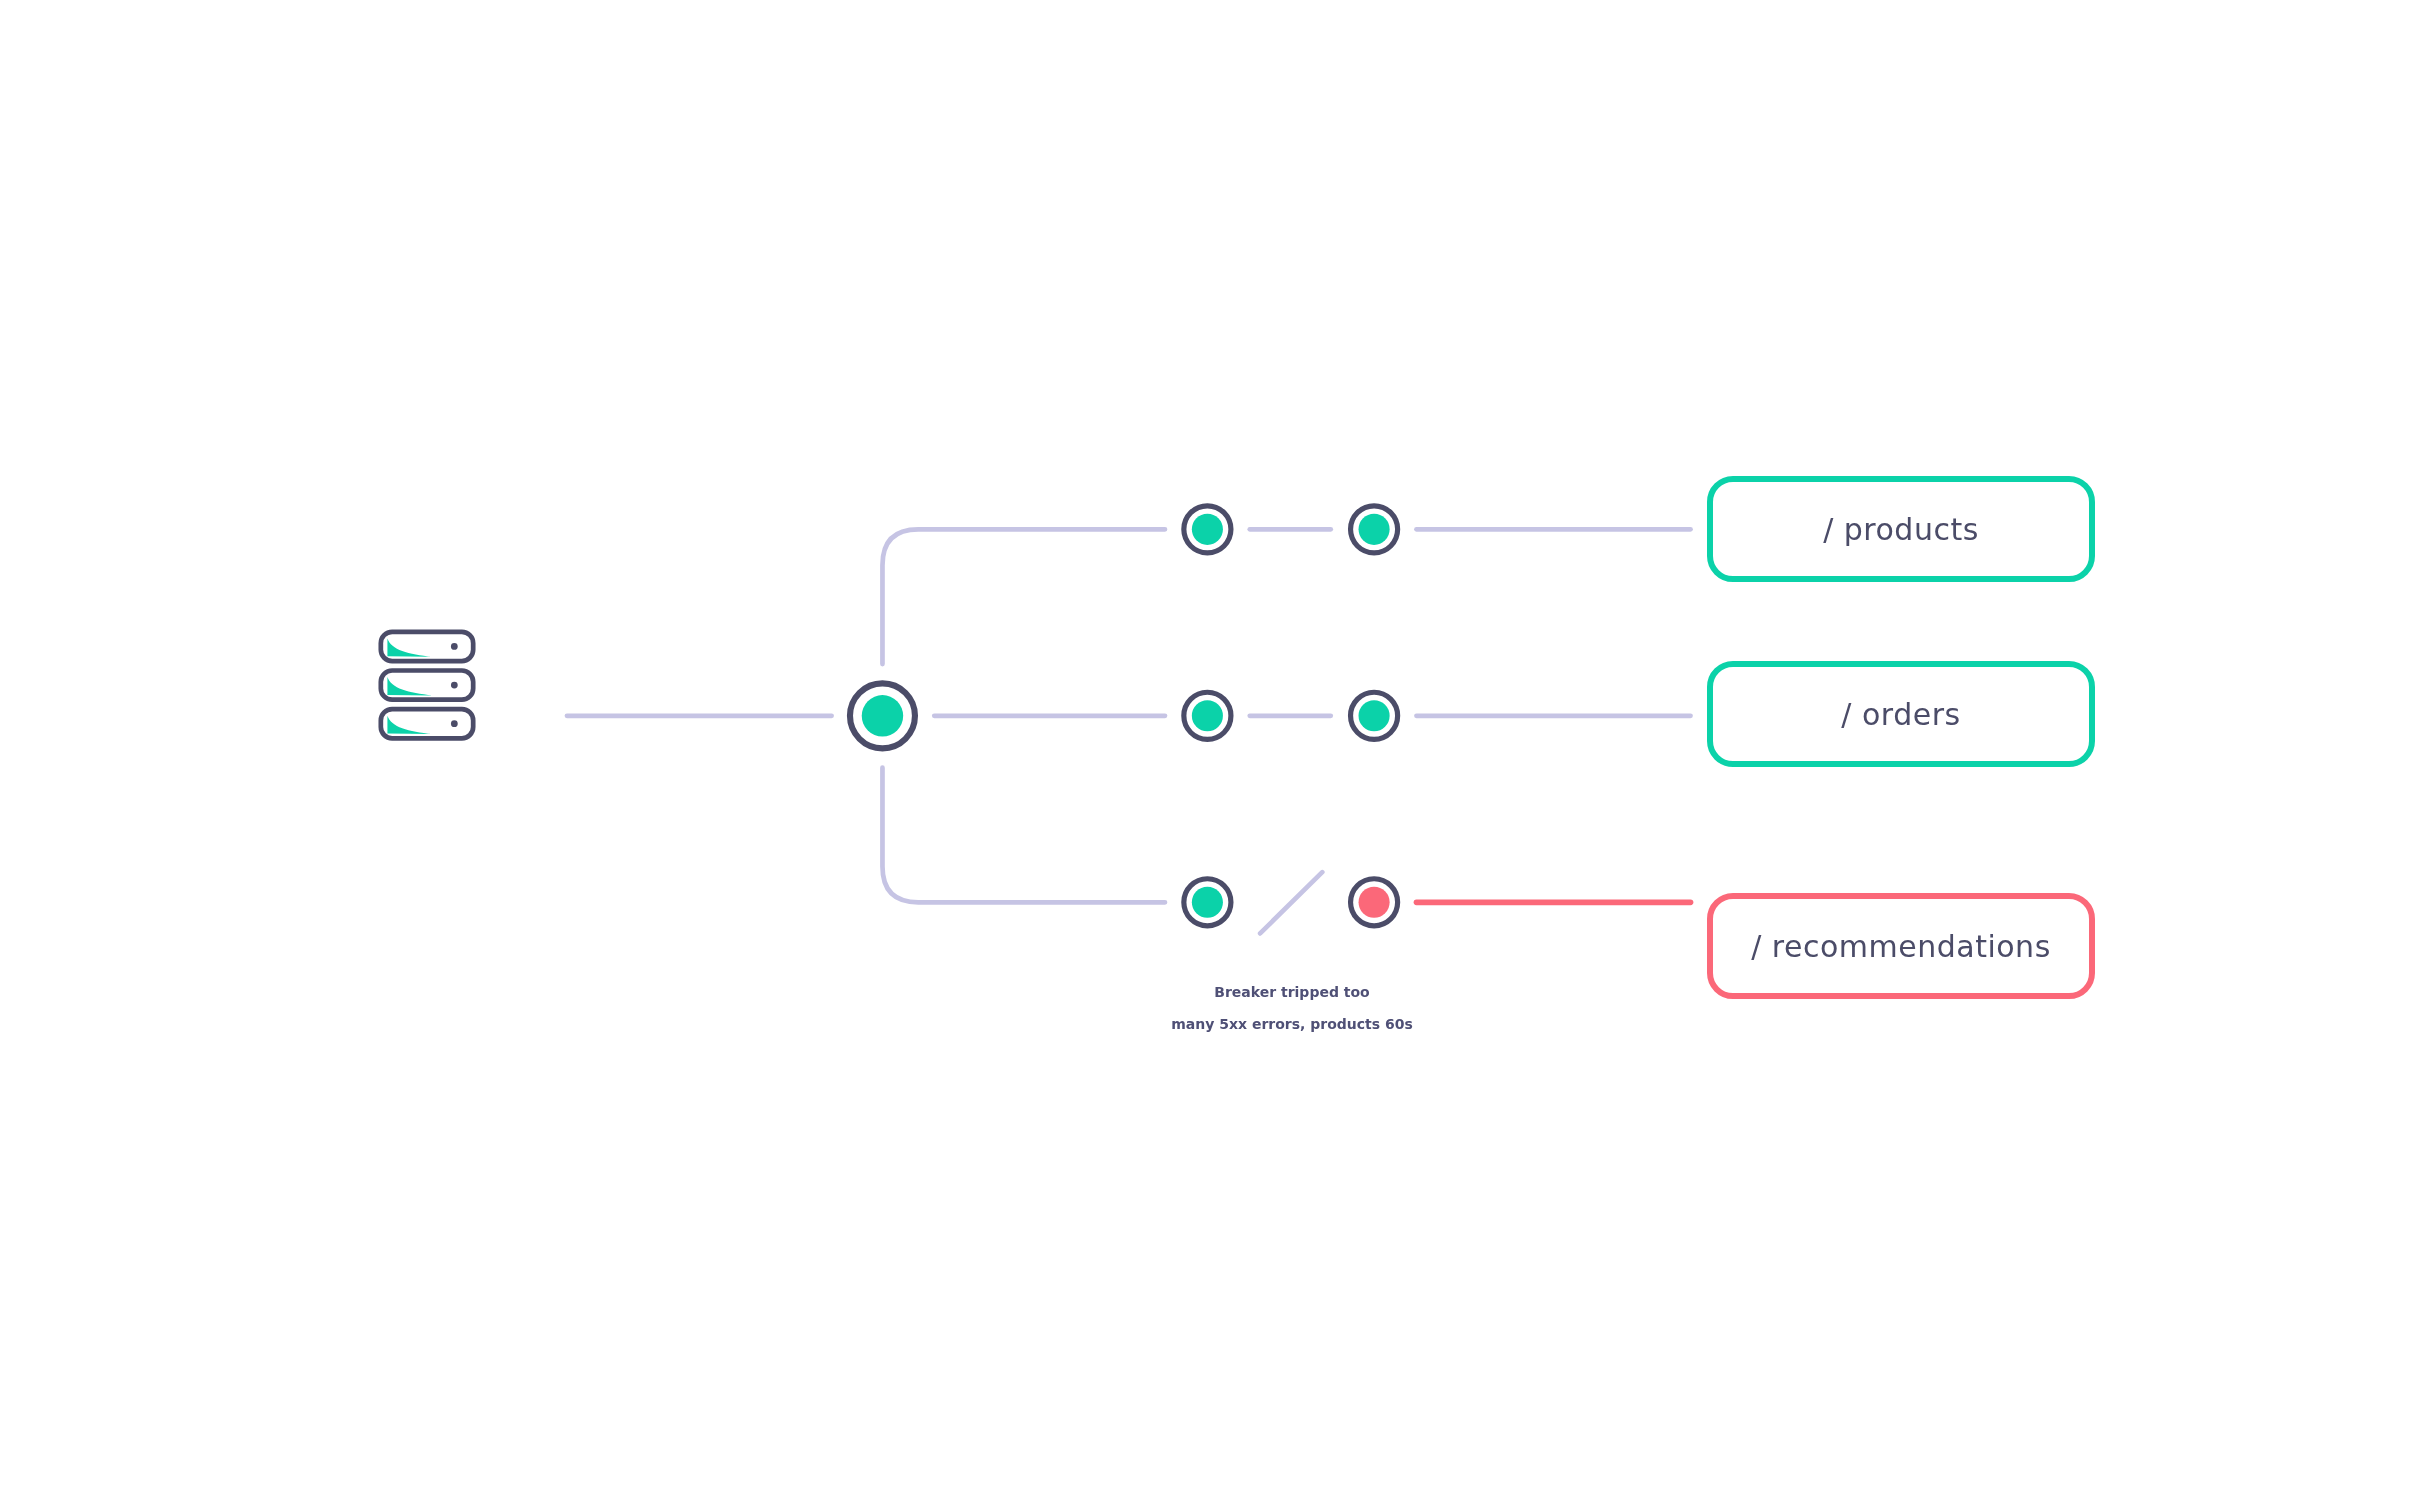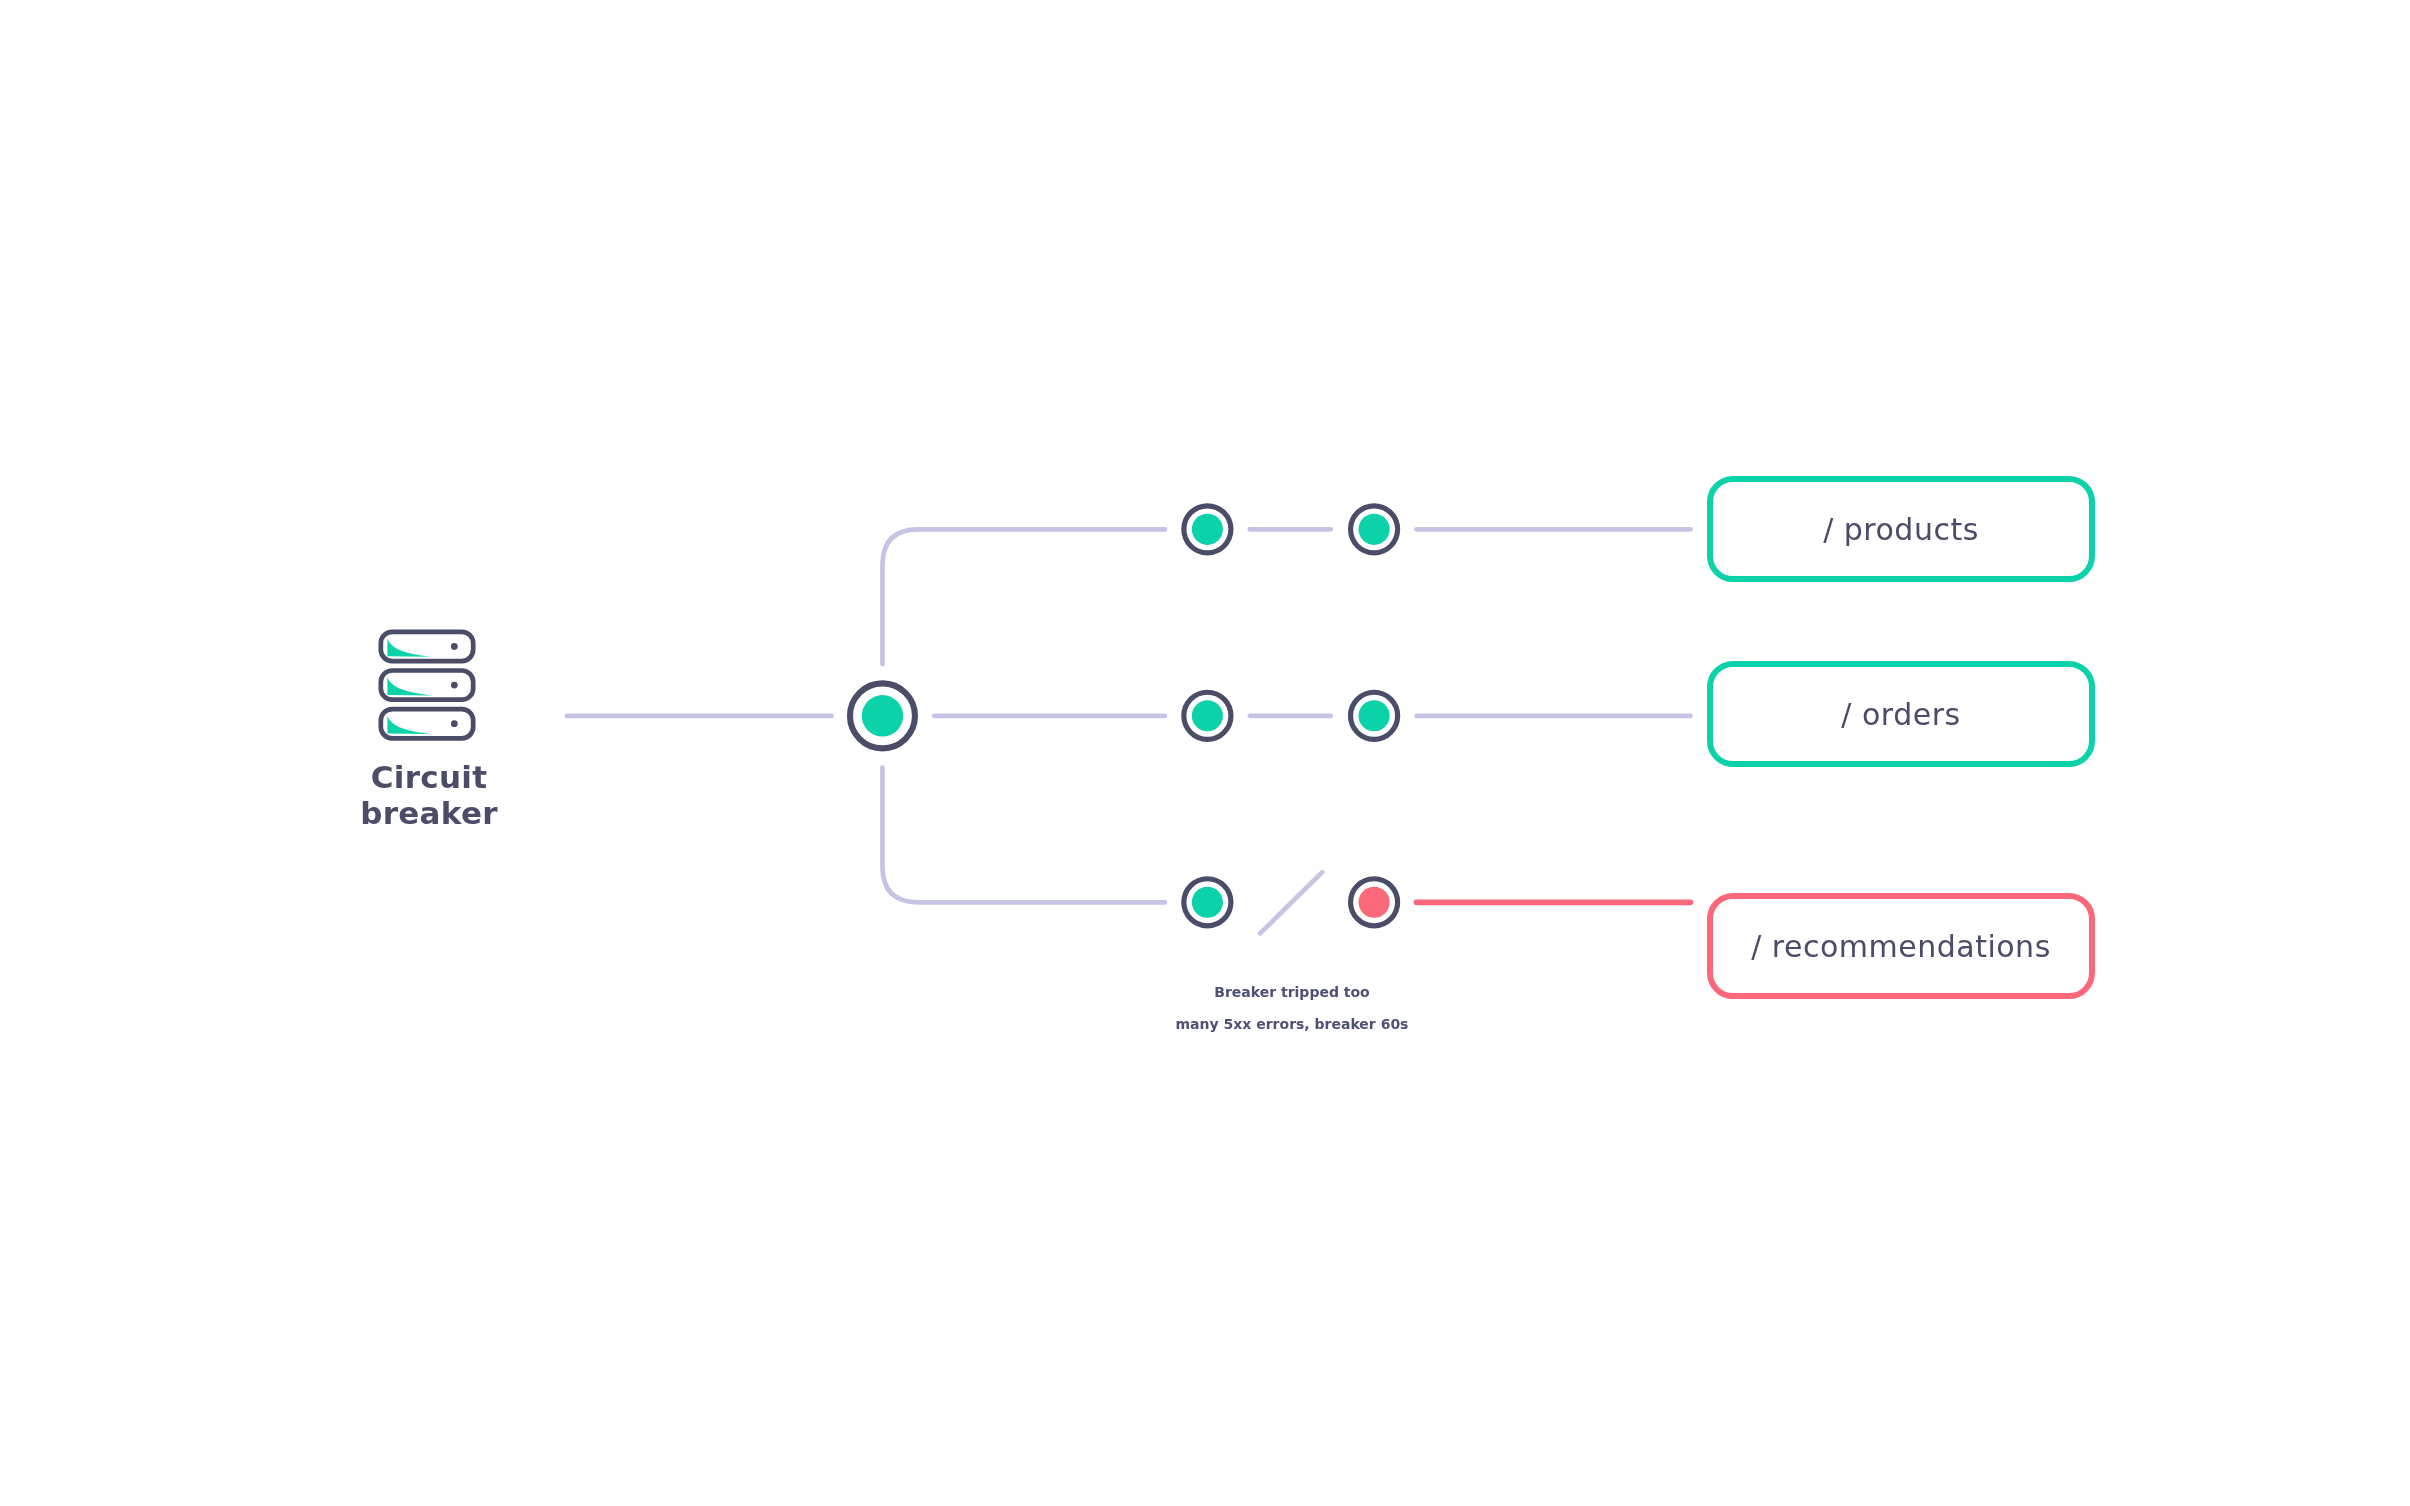--- a/index.html
+++ b/index.html
@@ -66,21 +66,20 @@
         <circle cx="81" cy="18.5" r="3.6" fill="#4b4c68"></circle>
       </g>
       <g transform="translate(0,82)">
         <rect x="3" y="3" width="98" height="31" rx="12" class="ring" stroke-width="5"></rect>
         <path d="M10 29 L10 10 C14 22 32 27 58 29.5 Z" class="teal-fill"></path>
         <circle cx="81" cy="18.5" r="3.6" fill="#4b4c68"></circle>
       </g>
     </svg>
   </figure>
 
-  <div class="abs source-label">Circuit breaker</div>
 
   <svg class="overlay" viewBox="0 0 2560 1600">
 
     <path d="M602 760 H883" class="lav"></path>
 
     <path d="M937 705 L937 600 Q937 562 975 562 L1237 562" class="lav"></path>
     <path d="M992 760 H1237" class="lav"></path>
     <path d="M937 815 L937 920 Q937 958 975 958 L1237 958" class="lav"></path>
 
     <path d="M1327 562 H1413" class="lav"></path>
@@ -132,17 +131,17 @@
   <div class="abs endpoint ep-orders" style="border-color: rgb(11, 210, 169);">
     <span class="lbl">/ orders</span>
   </div>
 
   <div class="abs endpoint ep-recommendations" style="border-color: rgb(251, 104, 121);">
     <span class="lbl">/ recommendations</span>
   </div>
 
   <div class="abs caption">
     <span>Breaker tripped too</span>
-    <span>many 5xx errors, breaker 60s</span>
+    <span>many 5xx errors, products 60s</span>
   </div>
 
 </div>
 
 
 </body></html>

